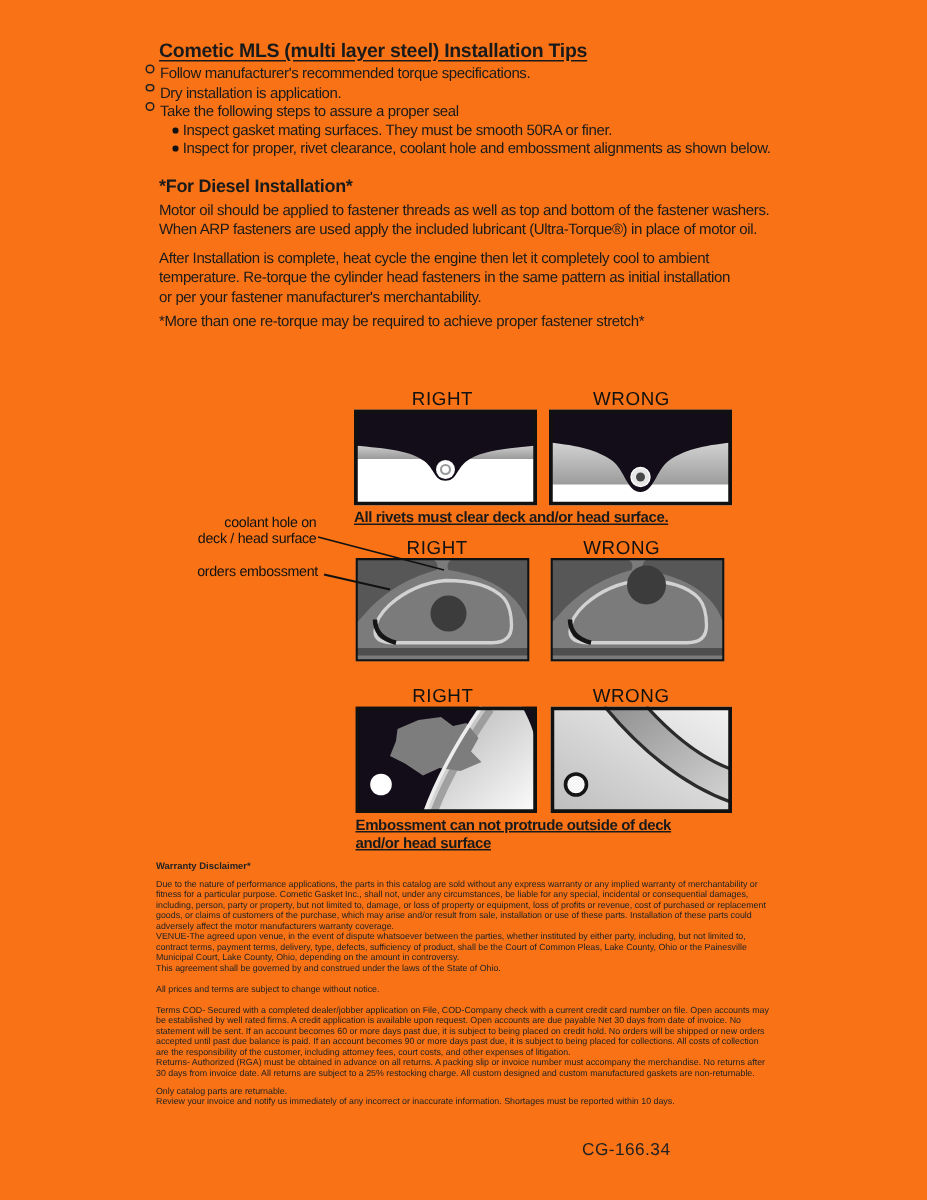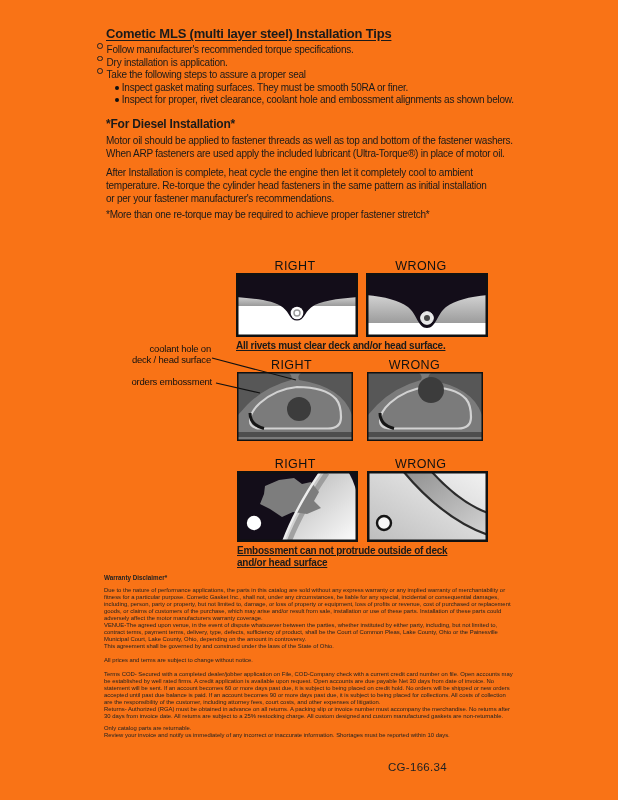--- a/index.html
+++ b/index.html
@@ -82,21 +82,21 @@
   </div>
 
   <div class="diesel-h">*For Diesel Installation*</div>
   <div class="para p1">
       <div>Motor oil should be applied to fastener threads as well as top and bottom of the fastener washers.</div>
       <div>When ARP fasteners are used apply the included lubricant (Ultra-Torque®) in place of motor oil.</div>
     </div>
   <div class="para p2">
       <div>After Installation is complete, heat cycle the engine then let it completely cool to ambient</div>
       <div>temperature. Re-torque the cylinder head fasteners in the same pattern as initial installation</div>
-      <div>or per your fastener manufacturer's recommendations.</div>
+      <div>or per your fastener manufacturer's merchantability.</div>
     </div>
   <div class="para pnote">*More than one re-torque may be required to achieve proper fastener stretch*</div>
 
   <div class="figrow row1">
     <div class="dlabels">
       <div class="dlabel">RIGHT</div>
       <div class="dlabel">WRONG</div>
     </div>
     <div class="dpanels">
       <div class="panel">

